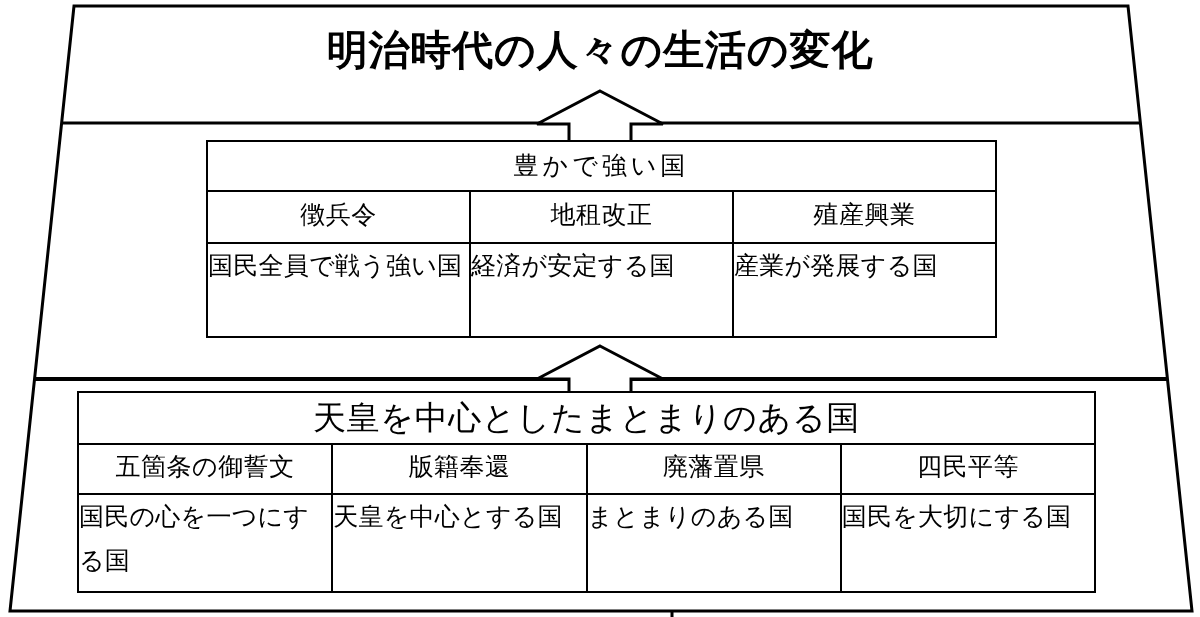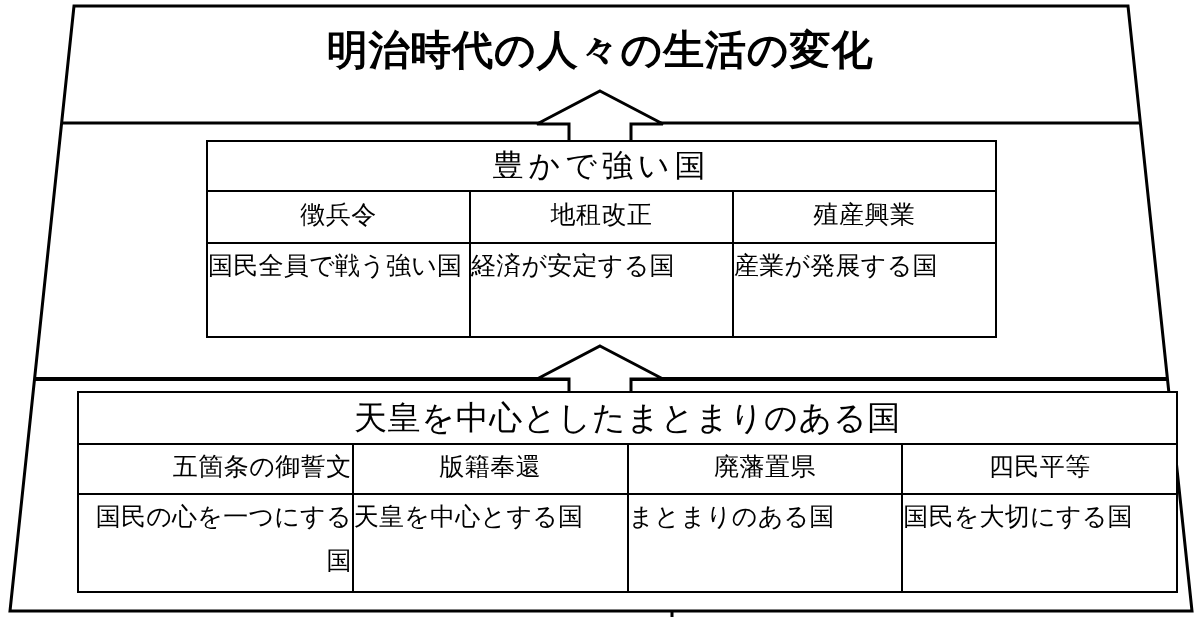--- a/index.html
+++ b/index.html
@@ -46,21 +46,21 @@
     table-layout: fixed;
   }
   .pyramid-table td {
     border: 2px solid #000000;
     background: #ffffff;
     vertical-align: top;
     padding: 0;
   }
   .tier-heading {
     text-align: center;
-    font-size: 31px;
+    font-size: 25px;
     line-height: 48px;
     height: 48px;
     letter-spacing: 0.16em;
     white-space: nowrap;
   }
   .tier-heading.tight {
     letter-spacing: 0.02em;
   }
   .tier-label {
     text-align: center;
@@ -87,24 +87,24 @@
   }
   #table-middle .col-a { width: 264px; }
   #table-middle .col-b { width: 265px; margin-left: 36px; }
   #table-middle .col-c { width: 262px; }
   #table-middle .tier-body { height: 92px; }
 
   
   #table-bottom {
     left: 77px;
     top: 391px;
-    width: 1101px;
+    width: 1019px;
     border-radius: 26px;
   }
-  #table-bottom .col-a { width: 261px; text-align: right; }
+  #table-bottom .col-a { width: 261px; }
   #table-bottom .col-b { width: 262px; }
   #table-bottom .col-c { width: 263px; margin-left: 46px; }
   #table-bottom .col-d { width: 263px; }
   #table-bottom .tier-heading { font-size: 33px; height: 50px; line-height: 50px; }
   #table-bottom .tier-label { font-size: 25px; height: 48px; line-height: 48px; }
   #table-bottom .tier-body { height: 96px; }
 </style>
 </head>
 <body>
 

